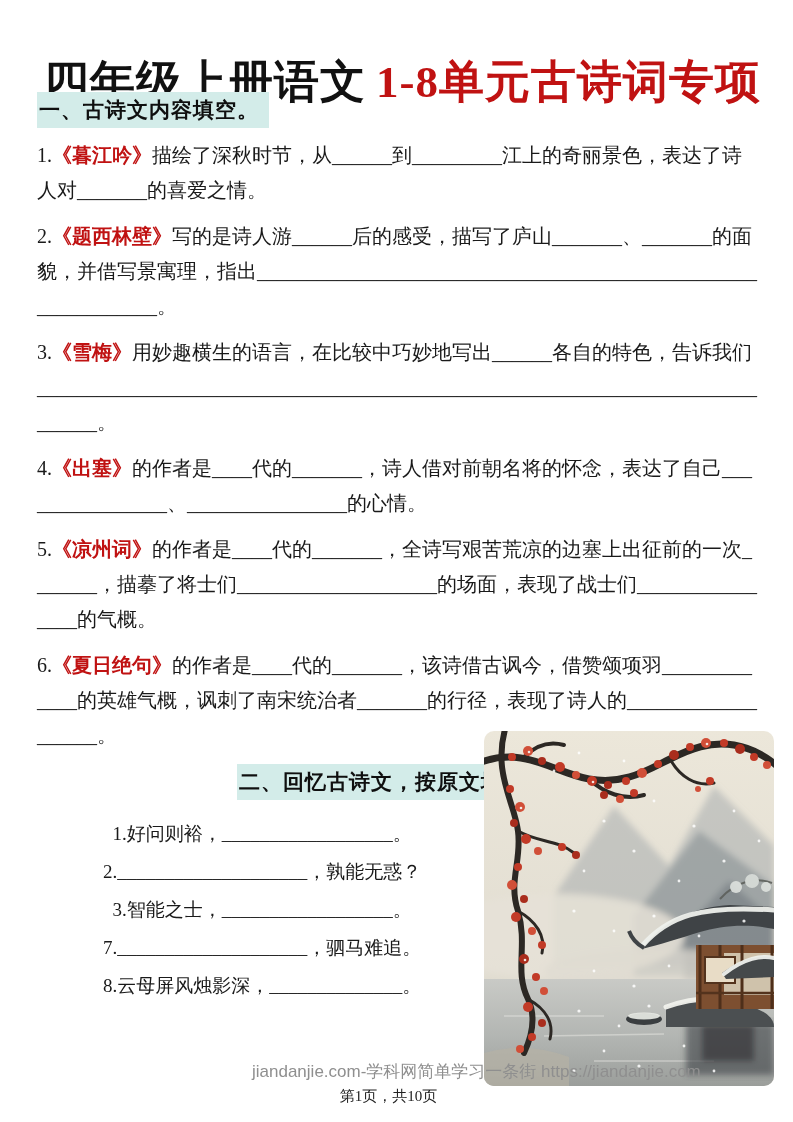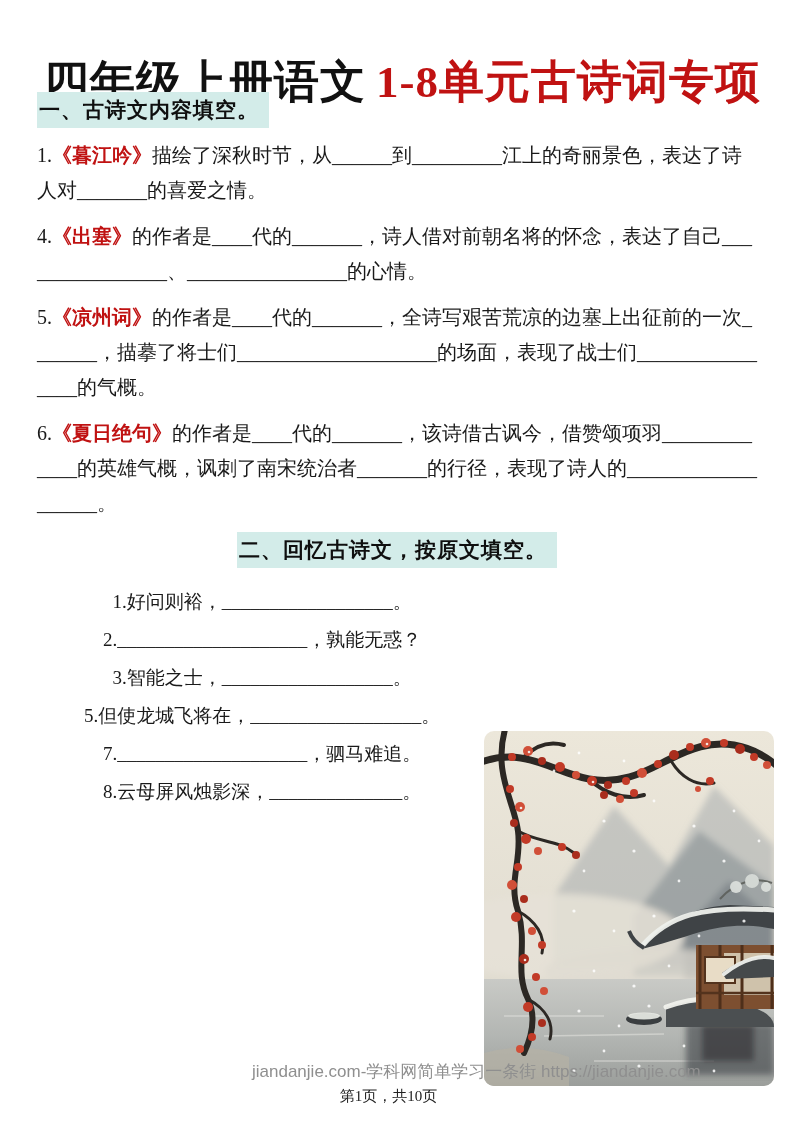--- a/index.html
+++ b/index.html
@@ -71,35 +71,36 @@
 <div class="page">
 
   <h1 class="doc-title"><span class="t-black">四年级上册语文</span><span class="t-red">1-8单元古诗词专项</span></h1>
 
   <div class="content">
 
     <div class="sec-heading">一、古诗文内容填空。</div>
 
     <p class="q"><span>1.</span><span class="ptitle">《暮江吟》</span><span>描绘了深秋时节，从______到_________江上的奇丽景色，表达了诗人对_______的喜爱之情。</span></p>
 
-
+    <p class="q"><span>2.</span><span class="ptitle">《题西林壁》</span><span>写的是诗人游______后的感受，描写了庐山_______、_______的面貌，并借写景寓理，指出______________________________________________________________。</span></p>
+
+    <p class="q"><span>3.</span><span class="ptitle">《雪梅》</span><span>用妙趣横生的语言，在比较中巧妙地写出______各自的特色，告诉我们______________________________________________________________________________。</span></p>
 
     <p class="q"><span>4.</span><span class="ptitle">《出塞》</span><span>的作者是____代的_______，诗人借对前朝名将的怀念，表达了自己________________、________________的心情。</span></p>
 
     <p class="q"><span>5.</span><span class="ptitle">《凉州词》</span><span>的作者是____代的_______，全诗写艰苦荒凉的边塞上出征前的一次_______，描摹了将士们____________________的场面，表现了战士们________________的气概。</span></p>
 
     <p class="q"><span>6.</span><span class="ptitle">《夏日绝句》</span><span>的作者是____代的_______，该诗借古讽今，借赞颂项羽_____________的英雄气概，讽刺了南宋统治者_______的行径，表现了诗人的___________________。</span></p>
 
     <div class="sec2-wrap">
       <div class="sec-heading">二、回忆古诗文，按原文填空。</div>
       <div class="s2col">
         <p class="q2">1.好问则裕，__________________。</p>
         <p class="q2">2.____________________，孰能无惑？</p>
         <p class="q2">3.智能之士，__________________。</p>
-        <p class="q2">5.但使龙城飞将在，__________________。</p>
         <p class="q2">7.____________________，驷马难追。</p>
         <p class="q2">8.云母屏风烛影深，______________。</p>
       </div>
     </div>
   </div>
 
   <div class="painting">
     <svg viewBox="0 0 290 355" xmlns="http://www.w3.org/2000/svg">
       <defs>
         <linearGradient id="bgG" x1="0" y1="0" x2="0" y2="1">

